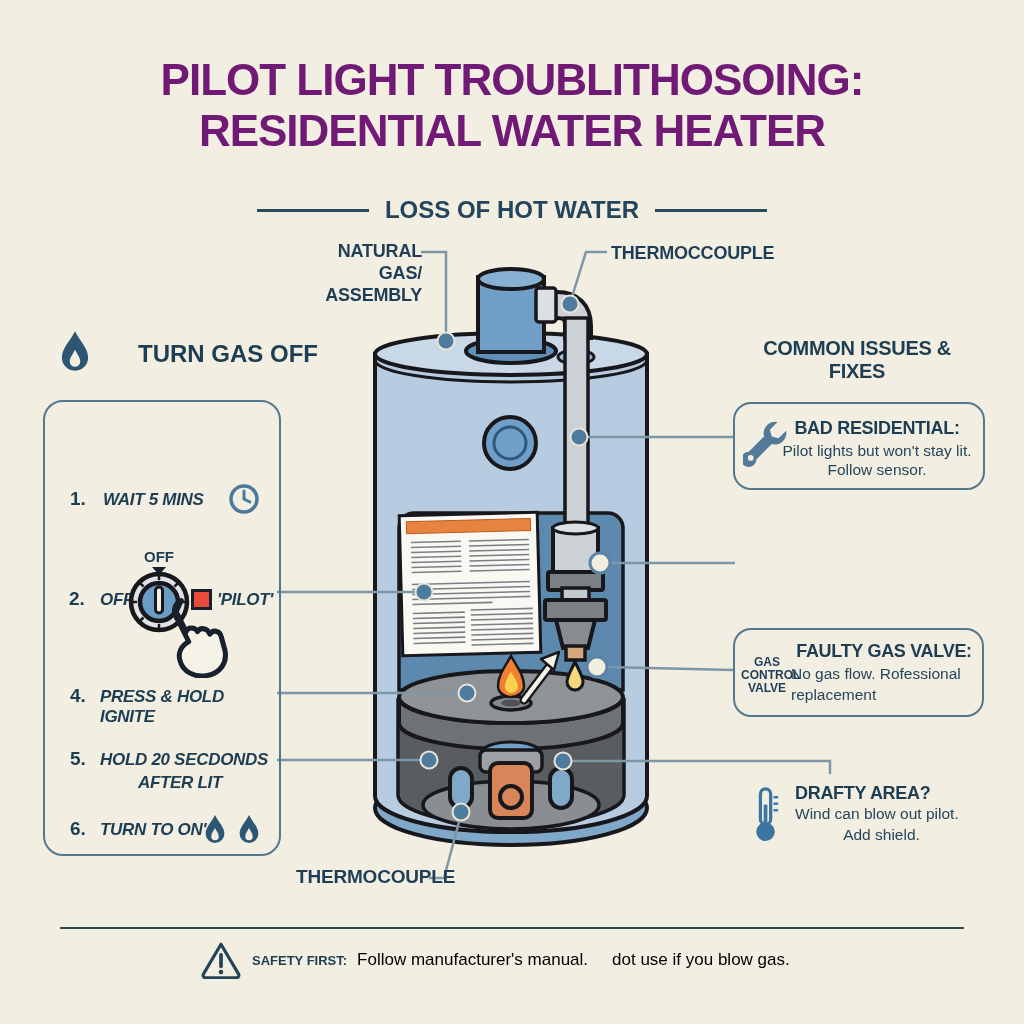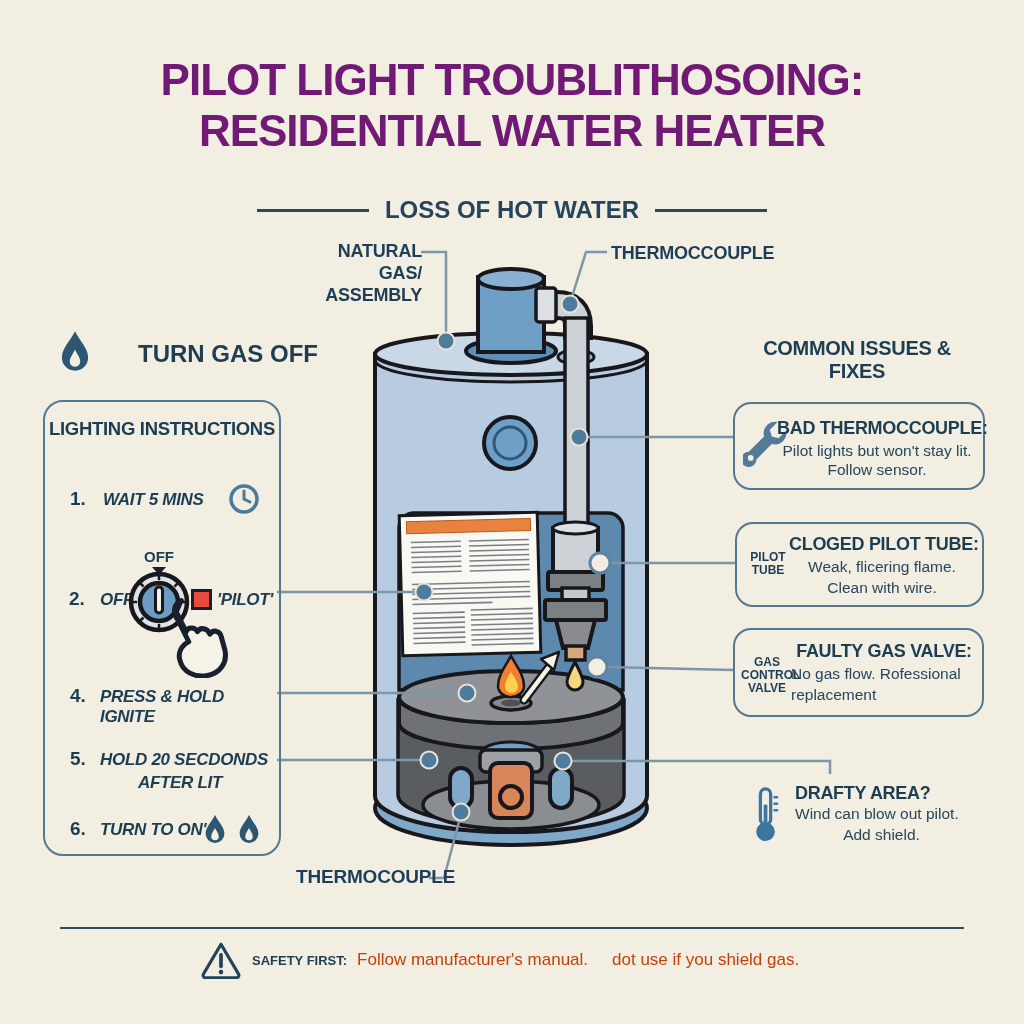--- a/index.html
+++ b/index.html
@@ -20,21 +20,21 @@
   .step-text{font-size:17px;font-weight:bold;letter-spacing:-0.3px;font-style:italic;}
   
   #common-heading{left:733px;top:337px;width:248px;text-align:center;font-size:20px;font-weight:bold;letter-spacing:-0.3px;}
   .issue-box{border:2.5px solid #53788f;border-radius:18px;}
   .issue-title{font-size:18px;font-weight:bold;letter-spacing:-0.3px;text-align:center;white-space:nowrap;}
   .issue-line{font-size:15.5px;line-height:20px;color:#27465c;text-align:center;white-space:nowrap;}
   .issue-tag{font-size:12px;font-weight:bold;line-height:13px;text-align:center;color:#1e3e57;}
   
   #footer-row{left:200px;top:941px;display:flex;align-items:center;gap:10px;}
   #footer-prefix{font-size:13px;font-weight:bold;}
-  .footer-text{font-size:17px;color:#c2410c;}
+  .footer-text{font-size:17px;color:#000000;}
   #footer-text2{margin-left:14px;}
   svg{display:block;}
 </style>
 </head>
 <body>
 
 <div id="canvas">
 
   <svg class="abs" style="left:0;top:0" width="1024" height="1024" viewBox="0 0 1024 1024">
 
@@ -154,21 +154,20 @@
   <div class="abs diagram-label" style="left:611px;top:243px;">THERMOCCOUPLE</div>
   <div class="abs diagram-label" style="left:296px;top:866px;font-size:19px;">THERMOCOUPLE</div>
 
   <svg class="abs" style="left:59px;top:330px" width="32" height="42" viewBox="0 0 24 32">
     <path d="M12,1 C8,9 2,14 2,21 a10,10 0 0 0 20,0 C22,14 16,9 12,1 Z" fill="#2d5673"></path>
     <path d="M12,15 C10,19 8,21 8,24 a4,4 0 0 0 8,0 C16,21 14,19 12,15 Z" fill="#f2eee1"></path>
   </svg>
   <div id="turn-gas-off-text" class="abs">TURN GAS OFF</div>
 
   <div id="lighting-box" class="abs">
-    <div id="lighting-heading" class="abs">LIGHTING INSTRUCTIONS</div>
 
     <div class="abs step-num" style="left:25px;top:86px">1.</div>
     <div class="abs step-text" style="left:58px;top:88px">WAIT 5 MINS</div>
     <svg class="abs" style="left:183px;top:81px" width="32" height="32" viewBox="0 0 32 32">
       <circle cx="16" cy="16" r="13" fill="none" stroke="#4a7a9b" stroke-width="3.5"></circle>
       <path d="M16,8 V16 L22,19" fill="none" stroke="#4a7a9b" stroke-width="3" stroke-linecap="round"></path>
     </svg>
 
     <div class="abs" style="left:79px;top:146px;width:70px;text-align:center;font-size:15px;font-weight:bold;">OFF</div>
     <svg class="abs" style="left:106px;top:164px" width="16" height="10" viewBox="0 0 16 10">
@@ -216,34 +215,25 @@
     </svg>
   </div>
 
   <div id="common-heading" class="abs">COMMON ISSUES &amp; FIXES</div>
 
   <div class="abs issue-box" style="left:733px;top:402px;width:248px;height:84px;">
     <svg class="abs" style="left:8px;top:15px" width="46" height="54" viewBox="0 0 48 56">
       <path d="M45,12 a12,12 0 0 1 -15,14 L14,42 a8,8 0 1 1 -8,-8 L22,18 a12,12 0 0 1 14,-15 l-8,8 2,7 7,2 8,-8 Z" fill="#537a99"></path>
       <circle cx="8" cy="40.5" r="3" fill="#f2eee1"></circle>
     </svg>
-    <div class="abs issue-title" style="left:42px;top:14px;width:200px;">BAD THERMOCCOUPLE:</div>
+    <div class="abs issue-title" style="left:42px;top:14px;width:200px;">BAD RESIDENTIAL:</div>
     <div class="abs issue-line" style="left:42px;top:37px;width:200px;">Pilot lights but won't stay lit.</div>
     <div class="abs issue-line" style="left:42px;top:56px;width:200px;">Follow sensor.</div>
   </div>
 
-  <div class="abs issue-box" style="left:735px;top:522px;width:245px;height:81px;">
-    <div class="abs issue-tag" style="left:6px;top:27px;width:50px;">
-      <div>PILOT</div>
-      <div>TUBE</div>
-    </div>
-    <div class="abs issue-title" style="left:52px;top:10px;width:186px;">CLOGED PILOT TUBE:</div>
-    <div class="abs issue-line" style="left:52px;top:33px;width:186px;">Weak, flicering flame.</div>
-    <div class="abs issue-line" style="left:52px;top:54px;width:186px;">Clean with wire.</div>
-  </div>
 
   <div class="abs issue-box" style="left:733px;top:628px;width:247px;height:85px;">
     <div class="abs issue-tag" style="left:6px;top:26px;width:52px;">
       <div>GAS</div>
       <div>CONTROL</div>
       <div>VALVE</div>
     </div>
     <div class="abs issue-title" style="left:56px;top:11px;width:186px;">FAULTY GAS VALVE:</div>
     <div class="abs issue-line" style="left:56px;top:34px;width:186px;text-align:left;">No gas flow. Rofessional</div>
     <div class="abs issue-line" style="left:56px;top:55px;width:186px;text-align:left;">replacement</div>
@@ -264,16 +254,16 @@
   <div class="abs issue-line" style="left:795px;top:825px;width:173px;">Add shield.</div>
 
   <div id="footer-row" class="abs">
     <svg width="42" height="38" viewBox="0 0 40 36">
       <path d="M20,3 L36.5,31 a2.5,2.5 0 0 1 -2.2,4 H5.7 a2.5,2.5 0 0 1 -2.2,-4 Z" fill="none" stroke="#22435a" stroke-width="3" stroke-linejoin="round"></path>
       <line x1="20" y1="13" x2="20" y2="24" stroke="#22435a" stroke-width="3.5" stroke-linecap="round"></line>
       <circle cx="20" cy="29.5" r="2.2" fill="#22435a"></circle>
     </svg>
     <span id="footer-prefix">SAFETY FIRST:</span>
     <span class="footer-text">Follow manufacturer's manual.</span>
-    <span class="footer-text" id="footer-text2">dot use if you shield gas.</span>
+    <span class="footer-text" id="footer-text2">dot use if you blow gas.</span>
   </div>
 
 </div>
 
 </body></html>

